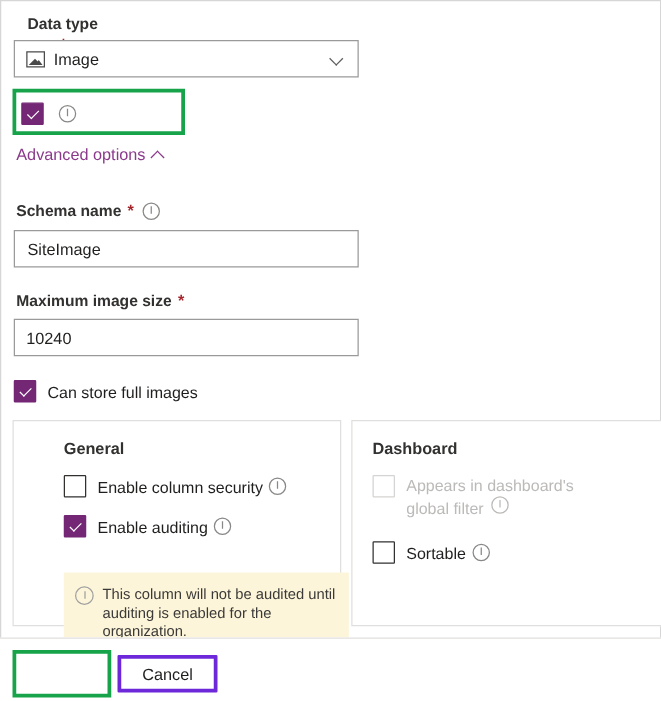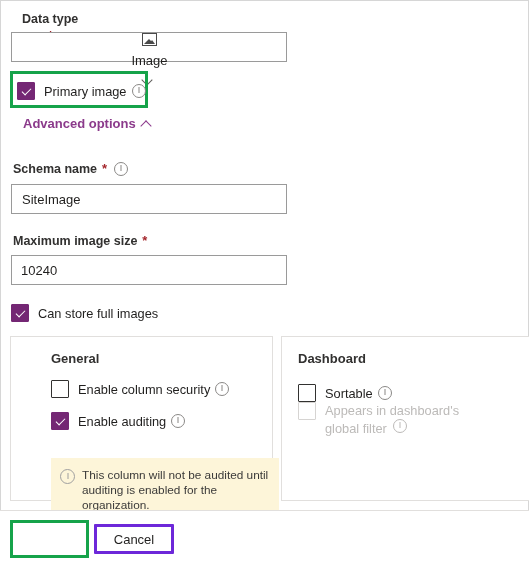--- a/index.html
+++ b/index.html
@@ -78,21 +78,20 @@
     height: 30px;
     border: 1px solid #9a9a9a;
     background: #fff;
     display: flex;
     align-items: center;
     padding: 0 8px 0 9px;
     box-sizing: border-box;
     font-size: 13px;
     color: #201f1e;
     gap: 7px;
-    flex-direction: column;
   }
   .img-icon {
     width: 15px;
     height: 13px;
     border: 1.2px solid #4a4a4a;
     box-sizing: border-box;
     position: relative;
     flex: 0 0 auto;
     overflow: hidden;
   }
@@ -329,26 +328,25 @@
   <div class="dropdown" style="position:absolute; left:11px; top:32px; width:276px;">
     <span class="img-icon"></span>
     <span class="dd-text">Image</span>
     <span class="chev"></span>
   </div>
 
   <div class="hl-green" style="left:10px; top:71px; width:138px; height:37px;"></div>
   <div class="cb-row" style="position:absolute; left:17px; top:82px;">
     <span class="checkbox checked"></span>
     <span class="cb-label">
-      <span>Primary image</span>
       <span class="info-icon"></span>
     </span>
   </div>
 
-  <div class="link-row" style="position:absolute; left:23px; top:116px;font-weight:bold;">
+  <div class="link-row" style="position:absolute; left:13px; top:116px;">
     <span>Advanced options</span>
     <span class="chev up"></span>
   </div>
 
   <div style="position:absolute; left:13px; top:161px;" class="field-label">
     <span>Schema name</span>
       <span class="req-star">*</span>
     <span class="info-icon"></span>
   </div>
 
@@ -393,35 +391,35 @@
 
     <div class="warn-box" style="width:228px;">
       <span class="warn-icon"></span>
       <span>This column will not be audited until auditing is enabled for the organization.</span>
     </div>
   </div>
 
   <div class="panel" style="position:absolute; left:281px; top:336px; width:263px; height:165px;">
     <div class="panel-title">Dashboard</div>
 
+    <div class="cb-row align-top" style="margin-bottom:14px;">
+      <span class="checkbox disabled"></span>
+      <span class="cb-label wrap dimmed" style="width:170px;">
+        <span>Appears in dashboard's global filter</span>
+        <span class="info-icon dim"></span>
+      </span>
+    </div>
+
     <div class="cb-row" style="margin-top:18px;">
       <span class="checkbox"></span>
       <span class="cb-label">
         <span>Sortable</span>
         <span class="info-icon"></span>
       </span>
     </div>
-
-    <div class="cb-row align-top" style="margin-bottom:14px;">
-      <span class="checkbox disabled"></span>
-      <span class="cb-label wrap dimmed" style="width:170px;">
-        <span>Appears in dashboard's global filter</span>
-        <span class="info-icon dim"></span>
-      </span>
-    </div>
   </div>
 
 </div>
 
 <div class="footer">
   <div class="hl-green" style="left:10px; top:9px; width:79px; height:38px;"></div>
   <div class="btn btn-primary" style="position:absolute; left:14px; top:13px; width:71px; height:30px;">Save</div>
   <div class="btn btn-secondary" style="position:absolute; left:94px; top:13px; width:73px; height:30px;">Cancel</div>
 </div>
 

